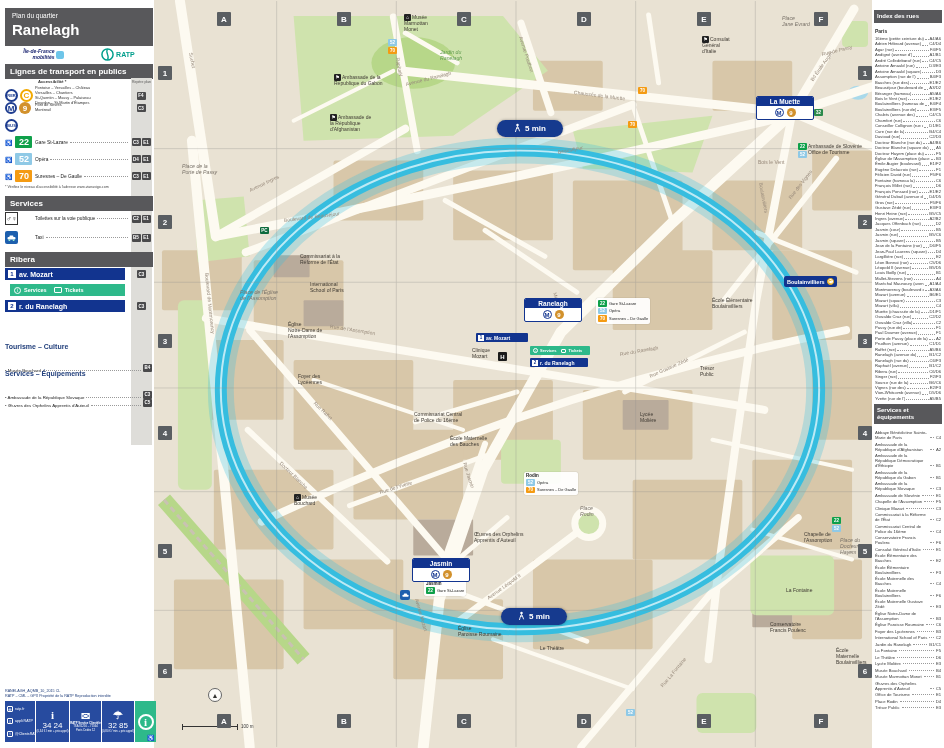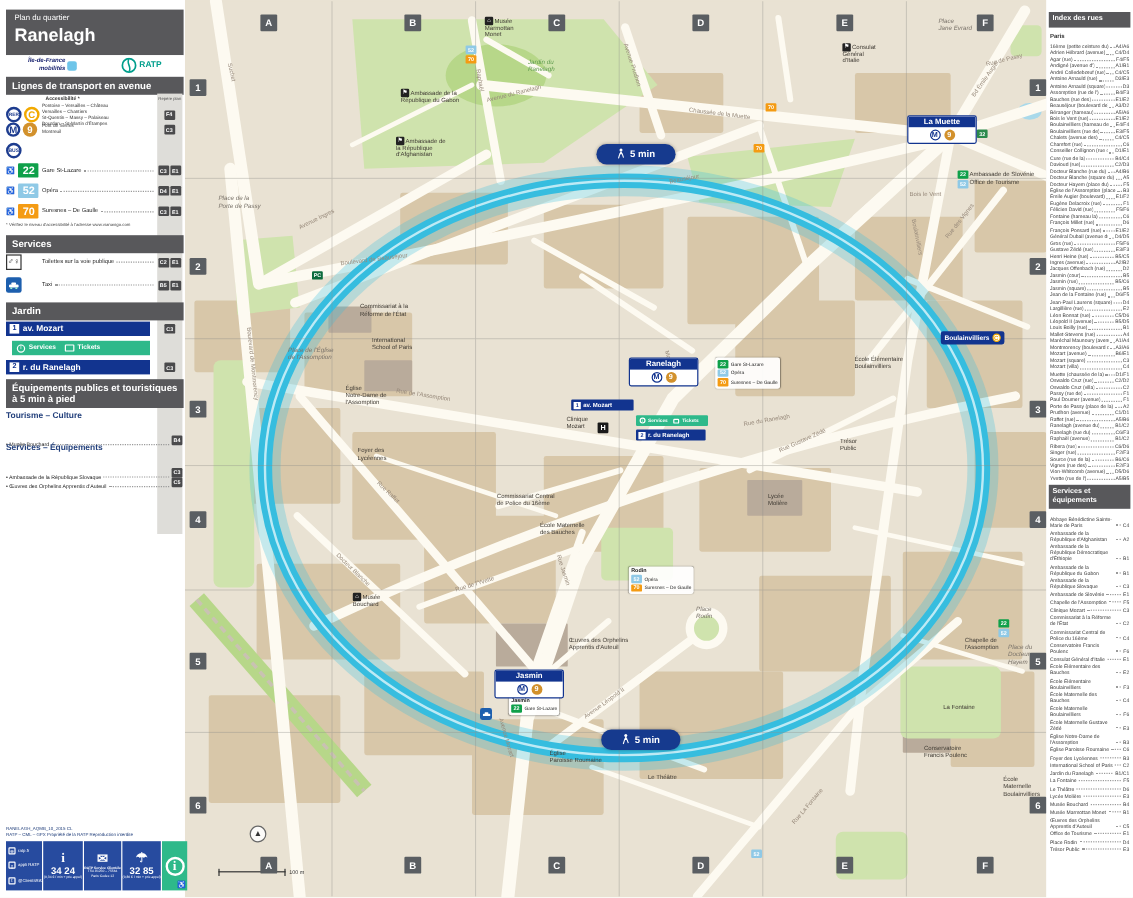--- a/index.html
+++ b/index.html
@@ -49,21 +49,21 @@
   .gb-lbl{color:#fff;font-size:5.5px;font-weight:bold;margin-right:4px;}
   .grp-hdr{position:absolute;left:5px;font-size:7px;font-weight:bold;color:#23407c;}
   .eq-item{position:absolute;left:5px;width:147px;display:flex;align-items:flex-end;}
   .eq-item .rowlabel{font-size:4.4px;}
   .lfoot{position:absolute;left:5px;top:689px;font-size:3.7px;color:#23407c;line-height:1.3;}
   .tiles{position:absolute;left:5px;top:701px;width:149px;height:41px;display:flex;gap:1px;}
   .tile{background:#274b9f;color:#fff;display:flex;flex-direction:column;align-items:center;justify-content:center;text-align:center;flex:none;}
   .tile.links{width:29px;align-items:stretch;justify-content:space-around;padding:2px;}
   .tile .lrowk{display:flex;align-items:center;gap:2px;font-size:3.6px;}
   .tile .ik{width:6px;height:6px;border:0.5px solid #fff;border-radius:1px;display:inline-flex;align-items:center;justify-content:center;font-size:4px;flex:none;}
-  .tile .bignum{font-size:8px;font-weight:bold;text-align:right;}
+  .tile .bignum{font-size:8px;font-weight:normal;text-align:right;}
   .tile .cap{font-size:2.8px;line-height:1.2;}
   .tile .bigico{font-size:11px;line-height:1;font-weight:bold;font-family:"Liberation Serif",serif;}
   .tile.green{background:#2eb98a;position:relative;}
   .tile.green .icirc{width:16px;height:16px;border:2px solid #fff;border-radius:50%;color:#fff;font-family:"Liberation Serif",serif;font-weight:bold;font-size:11px;display:flex;align-items:center;justify-content:center;}
   .tile.green .acc{position:absolute;right:1px;bottom:1px;font-size:6px;color:#fff;}
 
   
   #map{position:absolute;left:154px;top:0;width:718px;height:748px;overflow:hidden;background:#e9e2d3;}
   #basemap{position:absolute;left:0;top:0;}
   .gridsq{position:absolute;width:14px;height:14px;background:#5a5e62;color:#fff;font-size:8px;font-weight:bold;display:flex;align-items:center;justify-content:center;z-index:40;border-radius:1px;}
@@ -468,21 +468,21 @@
         <span class="sq"></span>
       </span>
       <span class="ratp-logo">
         <svg width="13" height="13" viewBox="0 0 14 14">
             <circle cx="7" cy="7" r="6" fill="none" stroke="#009e8c" stroke-width="1.6"></circle>
             <path d="M7 1.5 C4 4.5 10 9 7 12.5" fill="none" stroke="#009e8c" stroke-width="1.4"></path>
           </svg>
         <span>RATP</span>
       </span>
     </div>
-    <div class="sec-hdr" style="top:64px;">Lignes de transport en avenue</div>
+    <div class="sec-hdr" style="top:64px;">Lignes de transport en publics</div>
     <div class="refstrip">
       <div class="rp">Repère plan</div>
     </div>
     <div class="acc-note">Accessibilité *</div>
     <div id="transport-lines">
         <div class="lrow" style="top: 86px;">
           <span class="icons">
             <span class="rnd rer">RER</span>
             <span class="rnd c">C</span>
           </span>
@@ -583,41 +583,39 @@
           <span class="body flexline">
             <span class="rowlabel">Taxi</span>
             <span class="lead"></span>
           </span>
           <span class="refs">
             <span class="gridref">B5</span>
             <span class="gridref">E1</span>
           </span>
         </div>
       </div>
-    <div class="sec-hdr" style="top:252px;">Jardin</div>
+    <div class="sec-hdr" style="top:252px;">Ribera</div>
     <div id="sorties-rows">
         <div class="exitbar" style="top: 268px;">
           <span class="exitnum">1</span>
           <span class="exitlbl">av. Mozart</span>
         </div>
         <span class="gridref" style="position: absolute; left: 137px; top: 270px;">C3</span>
         <div class="exitbar" style="top: 300px;">
           <span class="exitnum">2</span>
           <span class="exitlbl">r. du Ranelagh</span>
         </div>
         <span class="gridref" style="position: absolute; left: 137px; top: 302px;">C3</span>
         <div class="greenbar" style="top: 284px;">
           <span class="gb-ic">i</span>
           <span class="gb-lbl">Services</span>
           <span class="gb-tic"></span>
           <span class="gb-lbl">Tickets</span>
         </div>
       </div>
-    <div class="sec-hdr" style="top:316px;white-space:pre-line;">Équipements publics et touristiques
-à 5 min à pied</div>
     <div id="equip-groups">
         <div class="grp-hdr" style="top: 343px;">Tourisme – Culture</div>
         <div class="eq-item" style="top: 355px;">
           <span class="rowlabel" style="font-size: 4.4px;">• Musée Bouchard</span>
           <span class="lead"></span>
           <span class="refs"><span class="gridref">B4</span></span>
         </div>
         <div class="grp-hdr" style="top: 370px;">Services – Équipements</div>
         <div class="eq-item" style="top: 382px;">
           <span class="rowlabel" style="font-size: 4.4px;">• Ambassade de la République Slovaque</span>

